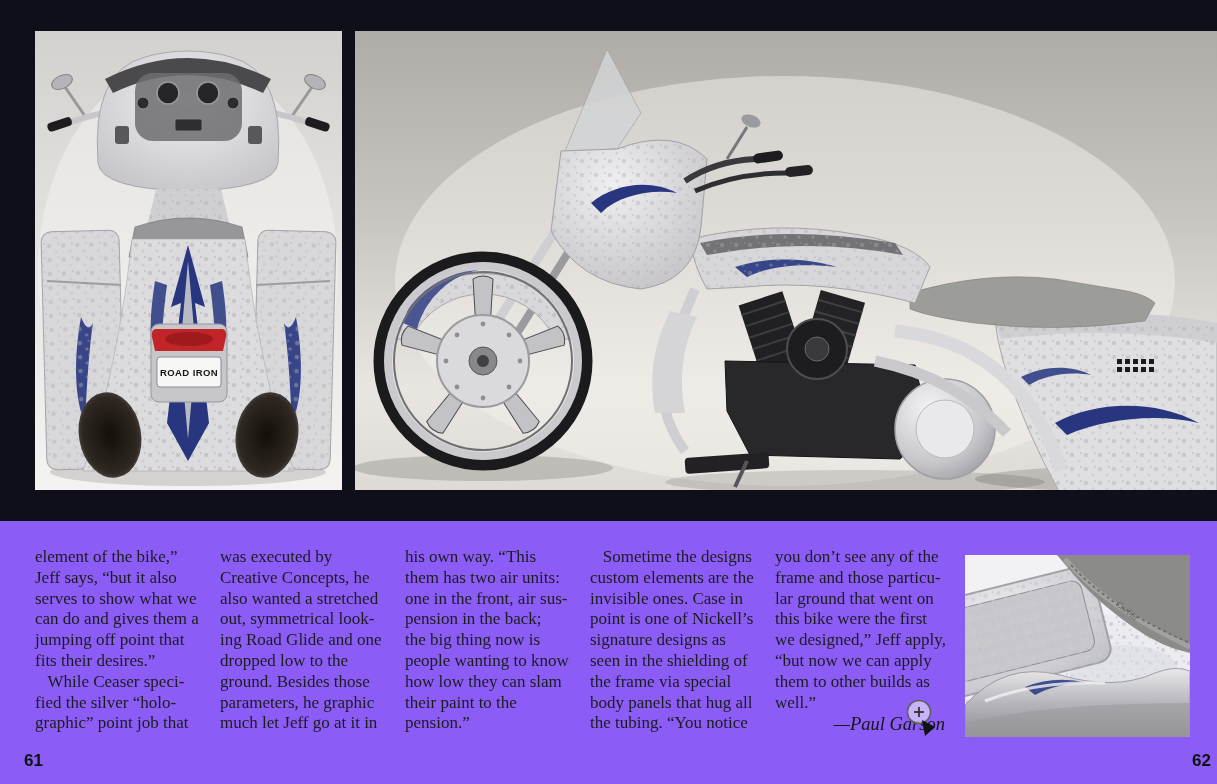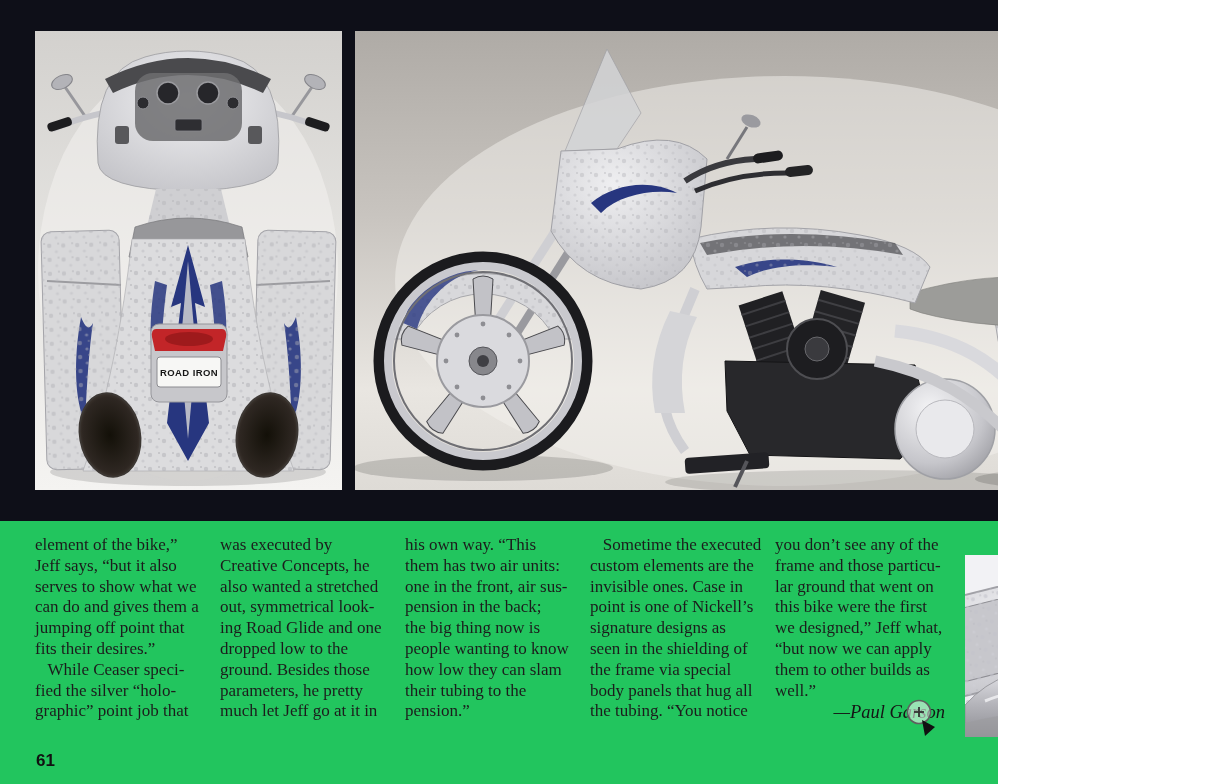--- a/index.html
+++ b/index.html
@@ -1,30 +1,30 @@
 <!DOCTYPE html>
 <html><head>
 <meta charset="utf-8">
 <style>
   html,body{margin:0;padding:0;background:#ffffff;}
-  .spread{position:relative;width:998px;height:784px;background:#22c55e;overflow:hidden;
+  .spread{position:relative;width:1217px;height:784px;background:#8b5cf6;overflow:hidden;
           font-family:"Liberation Serif", serif;}
   .photo-band{position:absolute;left:0;top:0;width:1217px;height:521px;background:#0e0f18;}
   .photo{position:absolute;overflow:hidden;}
   .photo svg{display:block;}
   .photo-left{left:35px;top:31px;width:307px;height:459px;}
   .photo-right{left:355px;top:31px;width:862px;height:459px;}
   .detail-photo{position:absolute;left:965px;top:555px;width:225px;height:182px;overflow:hidden;}
-  .article{position:absolute;left:35px;top:535px;display:flex;gap:13px;}
+  .article{position:absolute;left:35px;top:547px;display:flex;gap:13px;}
   .col{width:172px;color:#1c1c1c;font-size:17px;line-height:20.8px;}
   .tline{white-space:pre;}
   .byline{margin-top:1px;text-align:right;font-style:italic;font-size:18.5px;padding-right:2px;color:#151515;}
   .pagenum{position:absolute;font-family:"Liberation Sans", sans-serif;font-weight:bold;
            font-size:17px;color:#111;}
-  .pagenum-left{left:36px;top:751px;}
+  .pagenum-left{left:24px;top:751px;}
   .pagenum-right{left:1192px;top:751px;}
   .cursor{position:absolute;left:898px;top:694px;width:44px;height:46px;}
 </style>
 </head>
 <body>
 
 <div class="spread">
 
   <div class="photo-band"></div>
 
@@ -282,52 +282,52 @@
         <div class="tline">graphic” point job that</div>
       </div>
     <div class="col">
         <div class="tline">was executed by</div>
         <div class="tline">Creative Concepts, he</div>
         <div class="tline">also wanted a stretched</div>
         <div class="tline">out, symmetrical look-</div>
         <div class="tline">ing Road Glide and one</div>
         <div class="tline">dropped low to the</div>
         <div class="tline">ground. Besides those</div>
-        <div class="tline">parameters, he pretty</div>
+        <div class="tline">parameters, he graphic</div>
         <div class="tline">much let Jeff go at it in</div>
       </div>
     <div class="col">
         <div class="tline">his own way. “This</div>
         <div class="tline">them has two air units:</div>
         <div class="tline">one in the front, air sus-</div>
         <div class="tline">pension in the back;</div>
         <div class="tline">the big thing now is</div>
         <div class="tline">people wanting to know</div>
         <div class="tline">how low they can slam</div>
-        <div class="tline">their tubing to the</div>
+        <div class="tline">their paint to the</div>
         <div class="tline">pension.”</div>
       </div>
     <div class="col">
-        <div class="tline">   Sometime the executed</div>
+        <div class="tline">   Sometime the designs</div>
         <div class="tline">custom elements are the</div>
         <div class="tline">invisible ones. Case in</div>
         <div class="tline">point is one of Nickell’s</div>
         <div class="tline">signature designs as</div>
         <div class="tline">seen in the shielding of</div>
         <div class="tline">the frame via special</div>
         <div class="tline">body panels that hug all</div>
         <div class="tline">the tubing. “You notice</div>
       </div>
     <div class="col">
       <div>
           <div class="tline">you don’t see any of the</div>
           <div class="tline">frame and those particu-</div>
           <div class="tline">lar ground that went on</div>
           <div class="tline">this bike were the first</div>
-          <div class="tline">we designed,” Jeff what,</div>
+          <div class="tline">we designed,” Jeff apply,</div>
           <div class="tline">“but now we can apply</div>
           <div class="tline">them to other builds as</div>
           <div class="tline">well.”</div>
         </div>
       <div class="byline">—Paul Garson</div>
     </div>
   </div>
 
   <div class="detail-photo">
     <svg width="225" height="182" viewBox="0 0 225 182">

